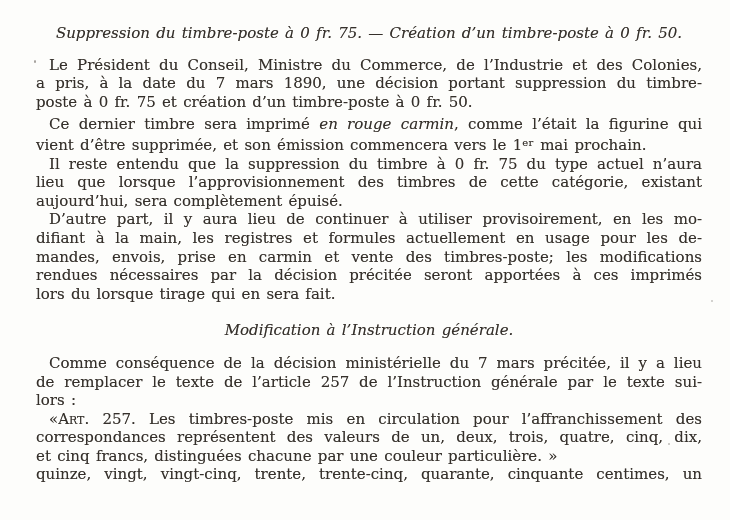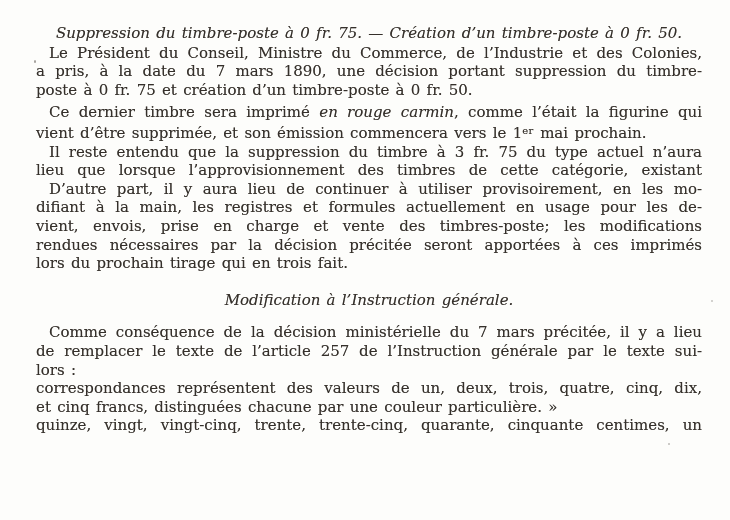--- a/index.html
+++ b/index.html
@@ -42,21 +42,21 @@
     font-style: italic;
   }
   .it { font-style: italic; }
   .sc { font-variant-caps: small-caps; }
   .sup {
     font-size: 10px;
     vertical-align: 4px;
     letter-spacing: 0.5px;
   }
   
-  [data-name="block-title"] { margin-bottom: 1px; }
+  [data-name="block-title"] { margin-bottom: 13px; }
   [data-name="block-p2"] { margin-top: 4px; }
   [data-name="block-section-heading"] { margin-top: 18px; margin-bottom: 14px; }
   
   .speck {
     position: absolute;
     border-radius: 50%;
     background: rgba(70, 62, 55, 0.5);
   }
   .speck.s1 { left: 34px; top: 60px; width: 2px; height: 3px; }
   .speck.s2 { left: 668px; top: 443px; width: 2px; height: 2px; background: rgba(70,62,55,0.35); }
@@ -73,39 +73,41 @@
       <div class="blk para" data-name="block-p1">
         <div class="line just ind" data-name="text-line"><span data-name="text-segment">Le Président du Conseil, Ministre du Commerce, de l’Industrie et des Colonies,</span></div>
         <div class="line just" data-name="text-line"><span data-name="text-segment">a pris, à la date du 7 mars 1890, une décision portant suppression du timbre-</span></div>
         <div class="line" data-name="text-line"><span data-name="text-segment">poste à 0 fr. 75 et création d’un timbre-poste à 0 fr. 50.</span></div>
       </div>
       <div class="blk para" data-name="block-p2">
         <div class="line just ind" data-name="text-line"><span data-name="text-segment">Ce dernier timbre sera imprimé </span><span class="it" data-name="text-segment">en rouge carmin</span><span data-name="text-segment">, comme l’était la figurine qui</span></div>
         <div class="line" data-name="text-line"><span data-name="text-segment">vient d’être supprimée, et son émission commencera vers le 1</span><span class="sup" data-name="text-segment">er</span><span data-name="text-segment"> mai prochain.</span></div>
       </div>
       <div class="blk para" data-name="block-p3">
-        <div class="line just ind" data-name="text-line"><span data-name="text-segment">Il reste entendu que la suppression du timbre à 3 fr. 75 du type actuel n’aura</span></div>
+        <div class="line just ind" data-name="text-line"><span data-name="text-segment">Il reste entendu que la suppression du timbre à 0 fr. 75 du type actuel n’aura</span></div>
         <div class="line just" data-name="text-line"><span data-name="text-segment">lieu que lorsque l’approvisionnement des timbres de cette catégorie, existant</span></div>
+        <div class="line" data-name="text-line"><span data-name="text-segment">aujourd’hui, sera complètement épuisé.</span></div>
       </div>
       <div class="blk para" data-name="block-p4">
         <div class="line just ind" data-name="text-line"><span data-name="text-segment">D’autre part, il y aura lieu de continuer à utiliser provisoirement, en les mo-</span></div>
         <div class="line just" data-name="text-line"><span data-name="text-segment">difiant à la main, les registres et formules actuellement en usage pour les de-</span></div>
-        <div class="line just" data-name="text-line"><span data-name="text-segment">vient, envois, prise en charge et vente des timbres-poste; les modifications</span></div>
+        <div class="line just" data-name="text-line"><span data-name="text-segment">mandes, envois, prise en carmin et vente des timbres-poste; les modifications</span></div>
         <div class="line just" data-name="text-line"><span data-name="text-segment">rendues nécessaires par la décision précitée seront apportées à ces imprimés</span></div>
-        <div class="line" data-name="text-line"><span data-name="text-segment">lors du prochain tirage qui en trois fait.</span></div>
+        <div class="line" data-name="text-line"><span data-name="text-segment">lors du lorsque tirage qui en sera fait.</span></div>
       </div>
       <div class="blk heading" data-name="block-section-heading">
         <div class="line" data-name="text-line"><span data-name="text-segment">Modification à l’Instruction générale.</span></div>
       </div>
       <div class="blk para" data-name="block-p5">
         <div class="line just ind" data-name="text-line"><span data-name="text-segment">Comme conséquence de la décision ministérielle du 7 mars précitée, il y a lieu</span></div>
         <div class="line just" data-name="text-line"><span data-name="text-segment">de remplacer le texte de l’article 257 de l’Instruction générale par le texte sui-</span></div>
         <div class="line" data-name="text-line"><span data-name="text-segment">lors :</span></div>
       </div>
       <div class="blk quote" data-name="block-art-257-quote">
+        <div class="line just ind" data-name="text-line"><span class="sc" data-name="text-segment">«Art. 257.</span><span data-name="text-segment"> Les timbres-poste mis en circulation pour l’affranchissement des</span></div>
         <div class="line just" data-name="text-line"><span data-name="text-segment">correspondances représentent des valeurs de un, deux, trois, quatre, cinq, dix,</span></div>
         <div class="line" data-name="text-line"><span data-name="text-segment">et cinq francs, distinguées chacune par une couleur particulière. »</span></div>
         <div class="line just" data-name="text-line"><span data-name="text-segment">quinze, vingt, vingt-cinq, trente, trente-cinq, quarante, cinquante centimes, un</span></div>
       </div>
     </div>
   <div class="speck s1" data-name="scan-speck"></div>
   <div class="speck s2" data-name="scan-speck"></div>
   <div class="speck s3" data-name="scan-speck"></div>
 </div>
 

